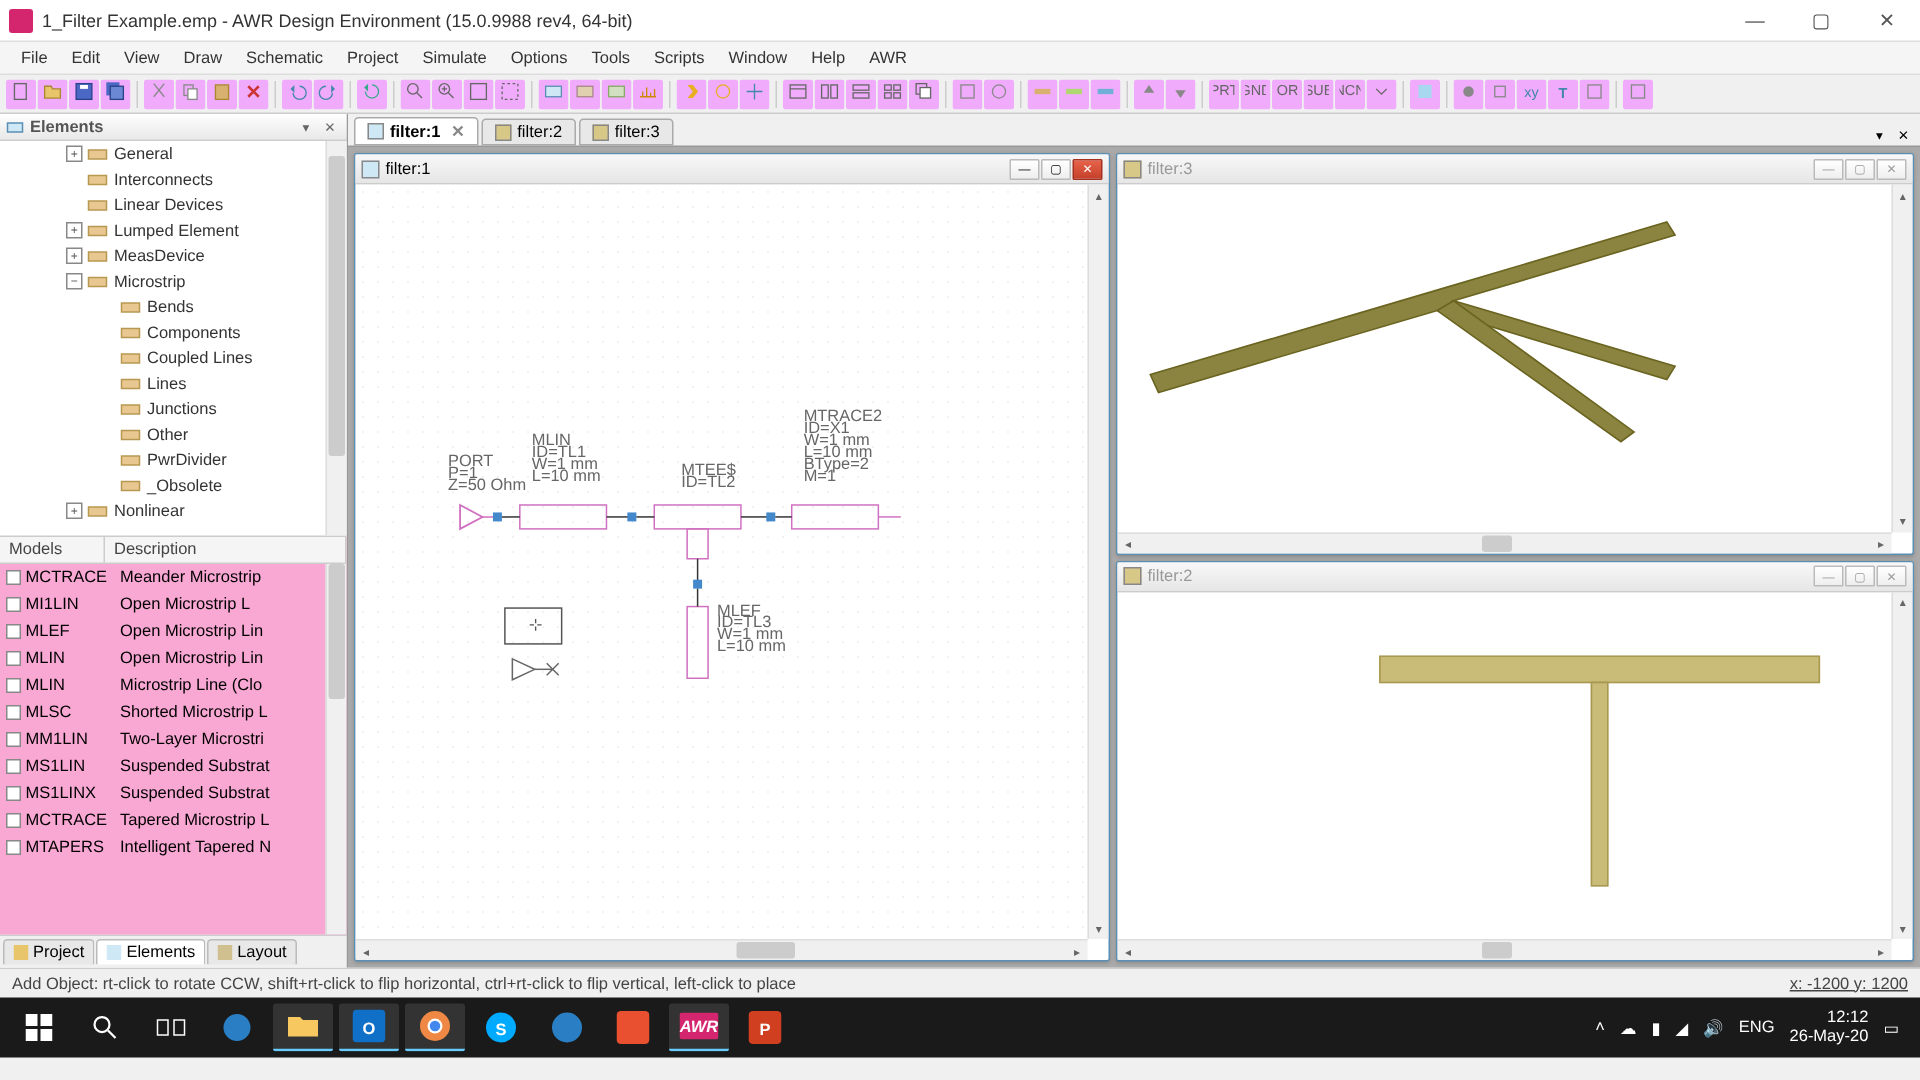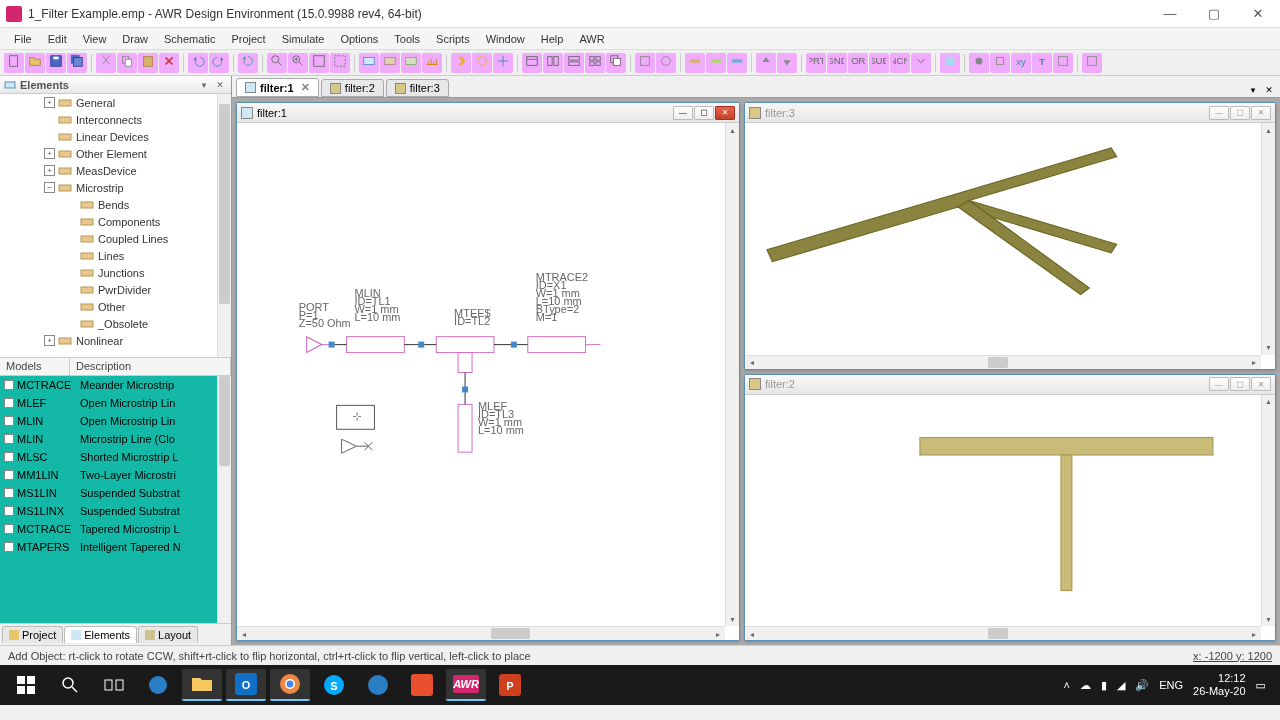--- a/index.html
+++ b/index.html
@@ -35,21 +35,21 @@
 
 .tree { flex: 0 0 264px; overflow: hidden; position: relative; background: #fff; border-bottom: 1px solid #ccc; }
 .tree-scroll { position: absolute; right: 0; top: 0; width: 14px; height: 100%; background: #f0f0f0; border-left: 1px solid #ddd; }
 .tree-scroll .thumb { position: absolute; left: 1px; right: 1px; top: 10px; height: 200px; background: #ccc; border-radius: 2px; }
 .tree-item { height: 17px; display: flex; align-items: center; padding-left: 6px; color: #333; }
 .tree-item .exp { width: 11px; height: 11px; border: 1px solid #888; display: flex; align-items: center; justify-content: center; font-size: 8px; line-height: 1; margin-right: 3px; color: #555; background: #fff; }
 .tree-item .noexp { width: 11px; margin-right: 3px; }
 .tree-item .icon { width: 14px; height: 12px; margin-right: 4px; display: flex; align-items: center; justify-content: center; }
 .tree-item .icon svg { width: 14px; height: 10px; }
 
-.models-panel { flex: 1; background: #14b8a6; overflow: hidden; position: relative; }
+.models-panel { flex: 1; background: #f9a8d4; overflow: hidden; position: relative; }
 .models-header { display: flex; height: 18px; border-bottom: 1px solid #ccc; background: #f5f5f5; }
 .models-header div { padding: 2px 6px; border-right: 1px solid #ccc; font-weight: 400; color: #444; }
 .models-row { display: flex; height: 18px; align-items: center; }
 .models-row .c1 { width: 76px; padding-left: 4px; display: flex; align-items: center; gap: 3px; text-align: right; }
 .models-row .c2 { flex: 1; padding-left: 4px; white-space: nowrap; overflow: hidden; }
 .models-row .micon { width: 10px; height: 10px; border: 1px solid #888; background: #fff; }
 .models-scroll { position: absolute; right: 0; top: 18px; width: 14px; bottom: 0; background: #f0f0f0; border-left: 1px solid #ddd; }
 .models-scroll .thumb { position: absolute; left: 1px; right: 1px; top: 0; height: 90px; background: #ccc; border-radius: 2px; }
 
 .tabs-bottom { height: 22px; background: #f0f0f0; border-top: 1px solid #ccc; display: flex; align-items: center; padding: 0 2px; gap: 1px; }
@@ -444,21 +444,21 @@
             </div>
             <span>Linear Devices</span>
           </div>
           <div class="tree-item" style="padding-left: 44px;">
             <div class="exp">+</div>
             <div class="icon">
               <svg viewBox="0 0 14 10">
                 <rect x="1" y="2" width="12" height="6" fill="#e8c890" stroke="#b89850"></rect>
               </svg>
             </div>
-            <span>Other Element</span>
+            <span>Lumped Element</span>
           </div>
           <div class="tree-item" style="padding-left: 44px;">
             <div class="exp">+</div>
             <div class="icon">
               <svg viewBox="0 0 14 10">
                 <rect x="1" y="2" width="12" height="6" fill="#e8c890" stroke="#b89850"></rect>
               </svg>
             </div>
             <span>MeasDevice</span>
           </div>
@@ -516,30 +516,30 @@
             </div>
             <span>Junctions</span>
           </div>
           <div class="tree-item" style="padding-left: 66px;">
             <div class="noexp"></div>
             <div class="icon">
               <svg viewBox="0 0 14 10">
                 <rect x="1" y="2" width="12" height="6" fill="#e8c890" stroke="#b89850"></rect>
               </svg>
             </div>
-            <span>PwrDivider</span>
+            <span>Other</span>
           </div>
           <div class="tree-item" style="padding-left: 66px;">
             <div class="noexp"></div>
             <div class="icon">
               <svg viewBox="0 0 14 10">
                 <rect x="1" y="2" width="12" height="6" fill="#e8c890" stroke="#b89850"></rect>
               </svg>
             </div>
-            <span>Other</span>
+            <span>PwrDivider</span>
           </div>
           <div class="tree-item" style="padding-left: 66px;">
             <div class="noexp"></div>
             <div class="icon">
               <svg viewBox="0 0 14 10">
                 <rect x="1" y="2" width="12" height="6" fill="#e8c890" stroke="#b89850"></rect>
               </svg>
             </div>
             <span>_Obsolete</span>
           </div>
@@ -562,20 +562,27 @@
         <div style="width:70px">Models</div>
         <div style="flex:1">Description</div>
       </div>
       <div id="models-rows">
           <div class="models-row">
             <div class="c1">
               <div class="micon"></div>
               <span>MCTRACE</span>
             </div>
             <div class="c2">Meander Microstrip</div>
+          </div>
+          <div class="models-row">
+            <div class="c1">
+              <div class="micon"></div>
+              <span>MI1LIN</span>
+            </div>
+            <div class="c2">Open Microstrip L</div>
           </div>
           <div class="models-row">
             <div class="c1">
               <div class="micon"></div>
               <span>MLEF</span>
             </div>
             <div class="c2">Open Microstrip Lin</div>
           </div>
           <div class="models-row">
             <div class="c1">

